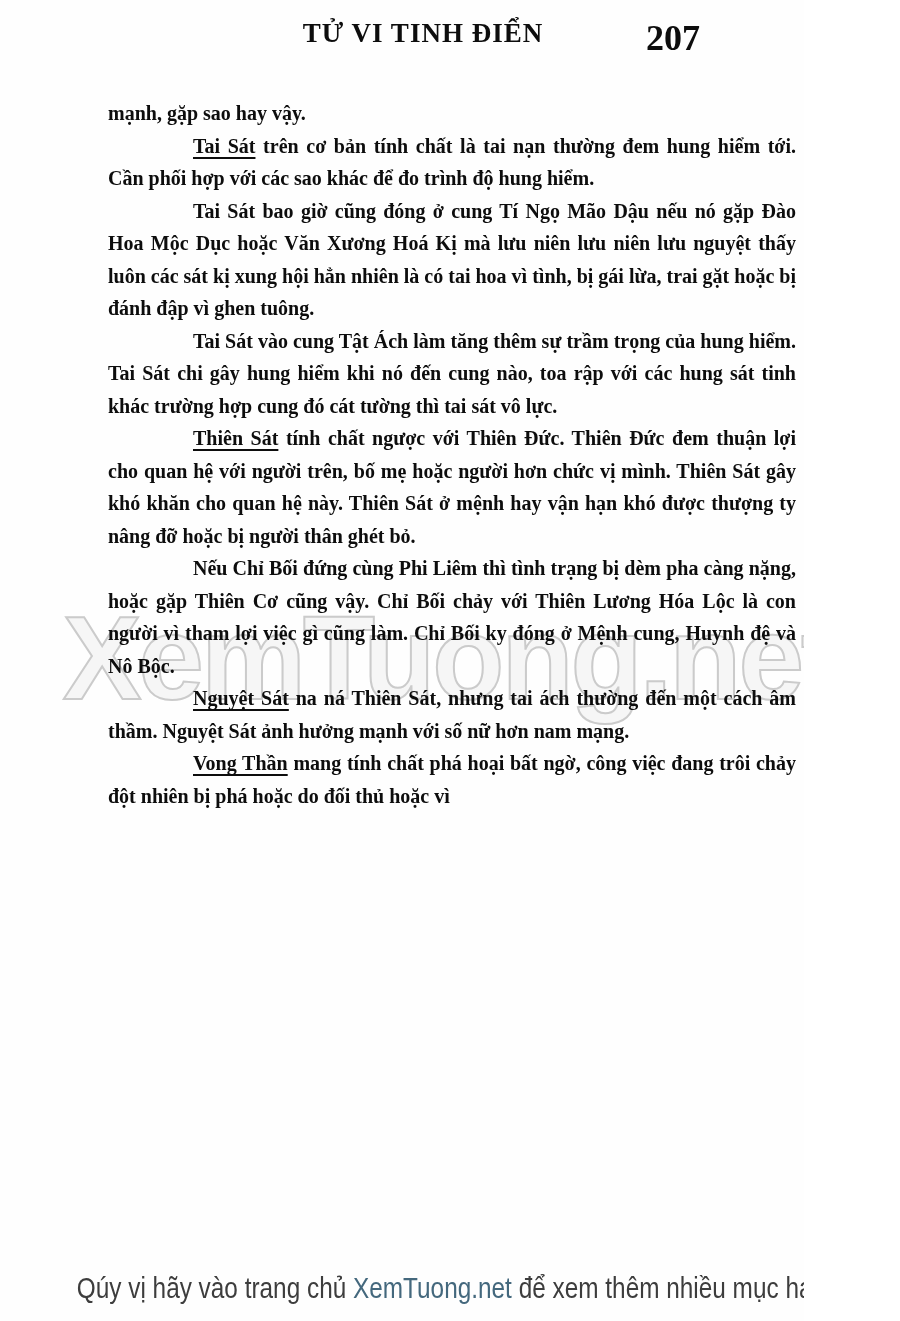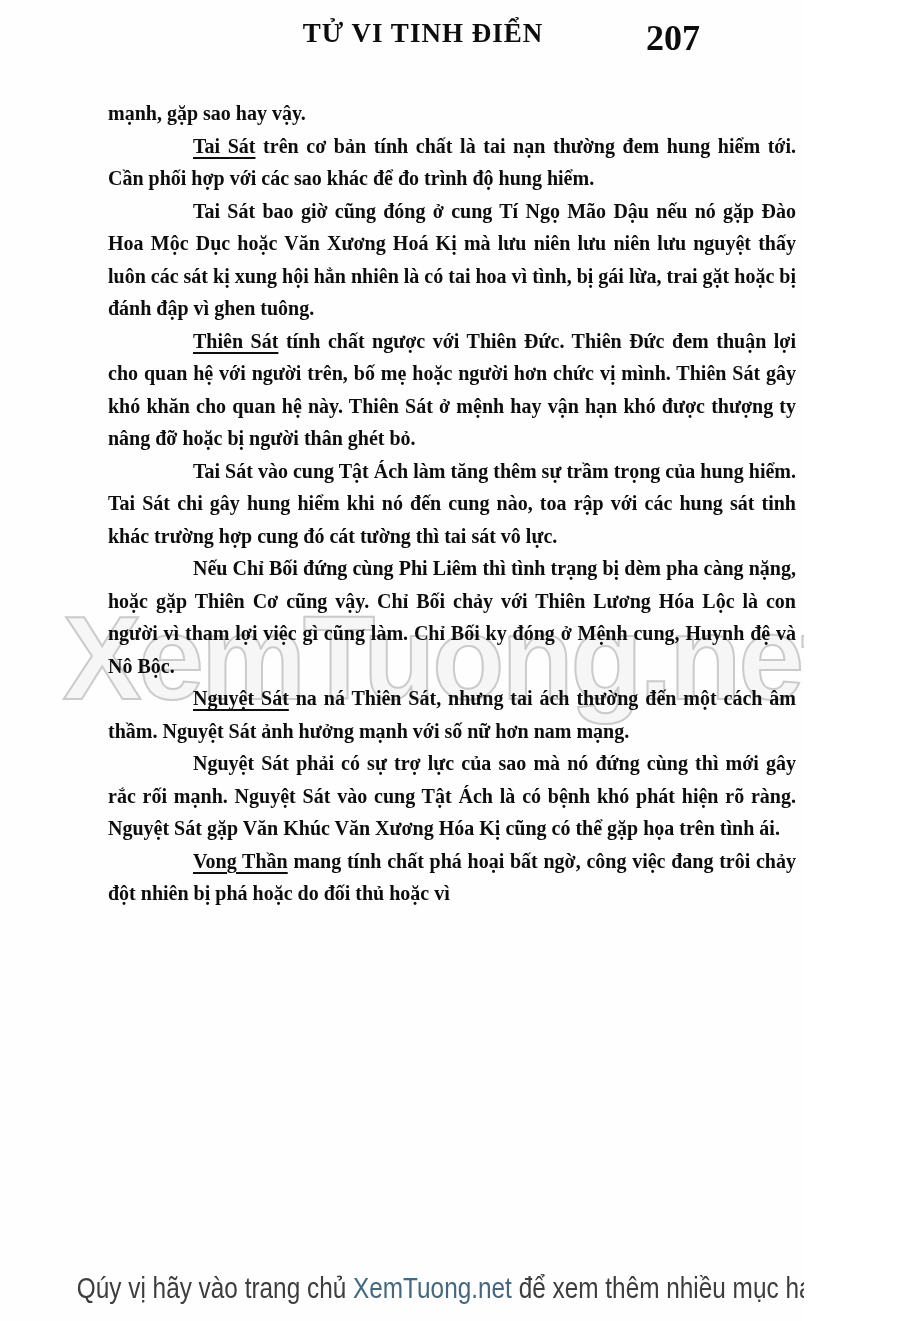--- a/index.html
+++ b/index.html
@@ -71,25 +71,24 @@
 
   <div class="header-title">TỬ VI TINH ĐIỂN</div>
   <div class="page-num">207</div>
 
   <div class="watermark">XemTuong.net</div>
 
   <div class="body-text">
     <p class="continuation"><span class="lead"></span><span>mạnh, gặp sao hay vậy.</span></p>
     <p><span class="lead">Tai Sát</span><span> trên cơ bản tính chất là tai nạn thường đem hung hiểm tới. Cần phối hợp với các sao khác để đo trình độ hung hiểm.</span></p>
     <p><span class="lead"></span><span>Tai Sát bao giờ cũng đóng ở cung Tí Ngọ Mão Dậu nếu nó gặp Đào Hoa Mộc Dục hoặc Văn Xương Hoá Kị mà lưu niên lưu niên lưu nguyệt thấy luôn các sát kị xung hội hẳn nhiên là có tai hoa vì tình, bị gái lừa, trai gặt hoặc bị đánh đập vì ghen tuông.</span></p>
+    <p><span class="lead"></span><span>Tai Sát vào cung Tật Ách làm tăng thêm sự trầm trọng của hung hiểm. Tai Sát chi gây hung hiểm khi nó đến cung nào, toa rập với các hung sát tinh khác trường hợp cung đó cát tường thì tai sát vô lực.</span></p>
     <p><span class="lead">Thiên Sát</span><span> tính chất ngược với Thiên Đức. Thiên Đức đem thuận lợi cho quan hệ với người trên, bố mẹ hoặc người hơn chức vị mình. Thiên Sát gây khó khăn cho quan hệ này. Thiên Sát ở mệnh hay vận hạn khó được thượng ty nâng đỡ hoặc bị người thân ghét bỏ.</span></p>
-    <p><span class="lead"></span><span>Tai Sát vào cung Tật Ách làm tăng thêm sự trầm trọng của hung hiểm. Tai Sát chi gây hung hiểm khi nó đến cung nào, toa rập với các hung sát tinh khác trường hợp cung đó cát tường thì tai sát vô lực.</span></p>
     <p><span class="lead"></span><span>Nếu Chỉ Bối đứng cùng Phi Liêm thì tình trạng bị dèm pha càng nặng, hoặc gặp Thiên Cơ cũng vậy. Chỉ Bối chảy với Thiên Lương Hóa Lộc là con người vì tham lợi việc gì cũng làm. Chỉ Bối ky đóng ở Mệnh cung, Huynh đệ và Nô Bộc.</span></p>
     <p><span class="lead">Nguyệt Sát</span><span> na ná Thiên Sát, nhưng tai ách thường đến một cách âm thầm. Nguyệt Sát ảnh hưởng mạnh với số nữ hơn nam mạng.</span></p>
-    <p><span class="lead"></span><span>Nguyệt Sát phải có sự trợ lực của sao mà nó đứng cùng thì mới gây rắc rối mạnh. Nguyệt Sát vào cung Tật Ách là có bệnh khó phát hiện rõ ràng. Nguyệt Sát gặp Văn Khúc Văn Xương Hóa Kị cũng có thể gặp họa trên tình ái.</span></p>
     <p><span class="lead">Vong Thần</span><span> mang tính chất phá hoại bất ngờ, công việc đang trôi chảy đột nhiên bị phá hoặc do đối thủ hoặc vì</span></p>
   </div>
 
   <div class="footer">
     <span class="footer-inner"><span>Qúy vị hãy vào trang chủ </span><span class="footer-link">XemTuong.net</span><span> để xem thêm nhiều mục hay khác</span></span>
   </div>
 
 </div>
 
 </body></html>

